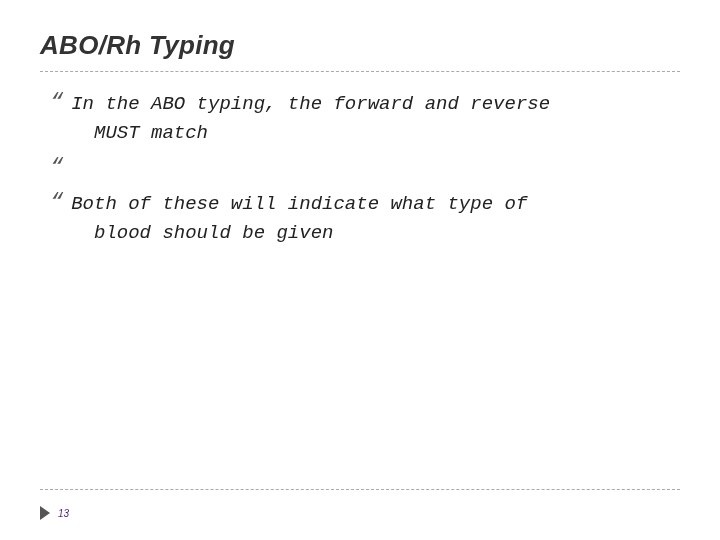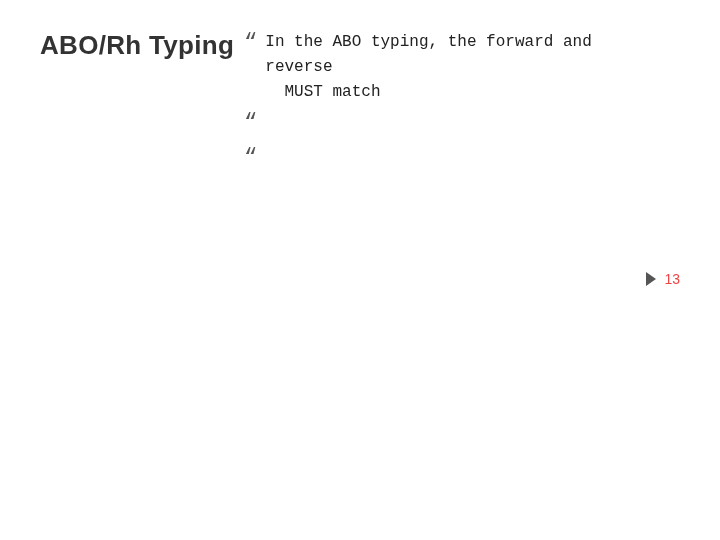--- a/index.html
+++ b/index.html
@@ -15,20 +15,22 @@
       font-family: 'Courier New', Courier, monospace;
       overflow: hidden;
     }
 
     .slide {
       width: 720px;
       height: 540px;
       background: #ffffff;
       padding: 30px 40px 20px 40px;
       display: flex;
+      flex-direction: column;
+      font-style: italic;
     }
 
     .title {
       font-family: Arial, Helvetica, sans-serif;
       font-size: 26px;
       font-weight: bold;
       color: #333333;
       margin-bottom: 10px;
       letter-spacing: 0.3px;
     }
@@ -54,21 +56,21 @@
       font-size: 22px;
       color: #555555;
       margin-right: 8px;
       line-height: 1.4;
       flex-shrink: 0;
       margin-top: -2px;
     }
 
     .bullet-text {
       font-family: 'Courier New', Courier, monospace;
-      font-size: 16px;
+      font-size: 19px;
       color: #222222;
       line-height: 1.55;
     }
 
     .footer {
       display: flex;
       align-items: center;
       padding-top: 8px;
     }
 
@@ -89,22 +91,22 @@
       height: 0;
       border-top: 7px solid transparent;
       border-bottom: 7px solid transparent;
       border-left: 10px solid #555555;
       display: inline-block;
       flex-shrink: 0;
     }
 
     .page-number {
       font-family: Arial, Helvetica, sans-serif;
-      font-size: 14px;
-      color: #ef4444;
+      font-size: 10px;
+      color: #4c1d95;
     }
   </style>
 </head>
 <body>
 
 <div class="slide">
   <div class="title">ABO/Rh Typing</div>
   <hr class="divider-top">
 
   <div class="content">
@@ -113,20 +115,21 @@
       <span class="bullet-symbol">“</span>
       <span class="bullet-text">In the ABO typing, the forward and reverse<br>&nbsp;&nbsp;MUST match</span>
     </div>
 
     <div class="bullet-item">
       <span class="bullet-symbol">“</span>
     </div>
 
     <div class="bullet-item">
       <span class="bullet-symbol">“</span>
+      <span class="bullet-text">Both of these will indicate what type of<br>&nbsp;&nbsp;blood should be given</span>
     </div>
 
   </div>
 
   <hr class="divider-bottom">
   <div class="footer">
     <div class="footer-content">
       <span class="arrow-icon"></span>
       <span class="page-number">13</span>
     </div>

